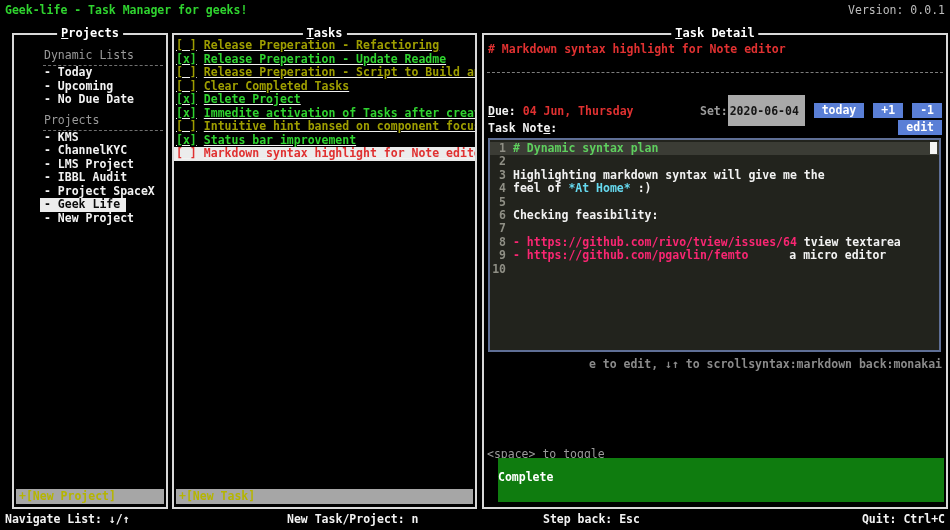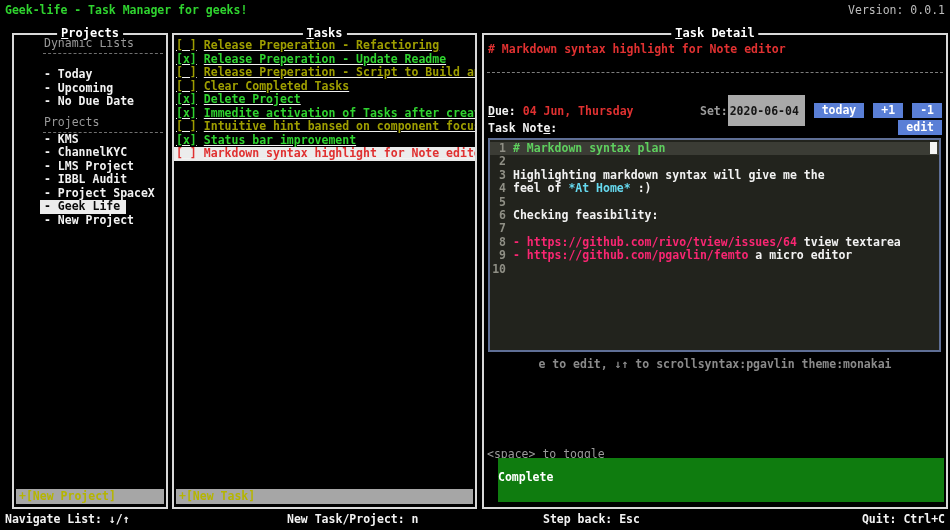--- a/index.html
+++ b/index.html
@@ -17,26 +17,26 @@
   .panel{position:absolute;top:33px;height:476px;box-sizing:border-box;
          border:2px solid #d9d9d9;background:#000;}
   #left-panel{left:12px;width:156px;padding-left:26px;}
   #middle-panel{left:172px;width:305px;text-decoration:underline;}
   #right-panel{left:482px;width:466px;}
   .panel-title{position:absolute;top:-9px;left:50%;transform:translateX(-50%);
                background:#000;padding:0 4px;font-size:12px;color:#fff;white-space:nowrap;}
   .hot{text-decoration:underline;}
   
   .section-head{color:#9a9a9a;font-weight:normal;padding-left:4px;line-height:13px;}
-  #dyn-head{margin-top:2px;}
+  #dyn-head{margin-top:14px;}
   #proj-head{margin-top:7px;}
   .divider{border-top:1px dashed #6f6f6f;margin:3px 3px 0 3px;}
   .pitem{line-height:13.5px;white-space:nowrap;padding-left:4px;cursor:default;}
   .pitem.selected{background:#ececec;color:#0b0b0b;width:fit-content;padding-right:6px;}
-  #dynamic-lists{margin-top:14px;}
+  #dynamic-lists{margin-top:0;}
   #project-list{margin-top:0;}
   .newbar{position:absolute;left:2px;right:2px;bottom:3px;height:15px;line-height:15px;
           background:var(--bargray);color:var(--baryellow);padding-left:3px;box-sizing:border-box;}
   
   #task-list{padding-top:4px;}
   .task-row{line-height:13.5px;white-space:nowrap;overflow:hidden;padding-left:2px;}
   .task-row.pending{color:var(--olive);}
   .task-row.done{color:var(--green);}
   .task-row.selected{background:#ececec;color:var(--red);}
   .cb{margin-right:7px;}
@@ -52,21 +52,21 @@
        margin-left:9px;cursor:pointer;white-space:nowrap;}
   .note-row{position:absolute;top:85px;left:4px;right:4px;display:flex;align-items:center;}
   .edit-btn{margin-left:auto;}
   #editor{position:absolute;top:103px;left:4px;right:5px;height:214px;box-sizing:border-box;
           border:2px solid #5f6f96;background:#22231d;overflow:hidden;padding-top:2px;}
   .ed-row{display:flex;line-height:13.4px;white-space:pre;}
   .ed-row.hl{background:#3b3c35;}
   .ed-num{width:16px;text-align:right;color:#8f8f85;margin-right:7px;flex:none;}
   .ed-cursor{position:absolute;top:2px;right:2px;width:7px;height:12px;background:#f4f4f4;}
   .ed-hints{position:absolute;top:322px;left:4px;right:4px;display:flex;
-            justify-content:center;color:#8a8a8a;}
+            justify-content:flex-end;color:#8a8a8a;}
   .space-hint{position:absolute;bottom:46px;left:3px;color:#9a9a9a;font-weight:normal;}
   .complete-btn{position:absolute;bottom:5px;left:14px;right:2px;height:44px;line-height:38px;
                 background:var(--cgreen);color:#fff;cursor:pointer;}
   
   .status-item{position:absolute;bottom:4px;white-space:nowrap;}
   #st-nav{left:5px;} #st-new{left:287px;} #st-back{left:543px;} #st-quit{right:5px;}
 </style>
 </head>
 <body>
 
@@ -130,35 +130,35 @@
     <span class="btn">-1</span>
   </div>
 
   <div class="note-row">
     <span><span>Task Not</span><span class="hot">e</span><span>:</span></span>
     <span class="btn edit-btn">edit</span>
   </div>
 
   <div id="editor">
     <div class="ed-cursor"></div>
-  <div class="ed-row hl"><span class="ed-num">1</span><span style="color: rgb(94, 207, 94);"># Markdown syntax plan</span></div>
+  <div class="ed-row hl"><span class="ed-num">1</span><span style="color: rgb(94, 207, 94);"># Dynamic syntax plan</span></div>
       <div class="ed-row"><span class="ed-num">2</span></div>
       <div class="ed-row"><span class="ed-num">3</span><span style="color: rgb(242, 242, 242);">Highlighting markdown syntax will give me the</span></div>
       <div class="ed-row"><span class="ed-num">4</span><span style="color: rgb(242, 242, 242);">feel of </span><span style="color: rgb(102, 217, 239);">*At Home*</span><span style="color: rgb(242, 242, 242);"> :)</span></div>
       <div class="ed-row"><span class="ed-num">5</span></div>
       <div class="ed-row"><span class="ed-num">6</span><span style="color: rgb(242, 242, 242);">Checking feasibility:</span></div>
       <div class="ed-row"><span class="ed-num">7</span></div>
       <div class="ed-row"><span class="ed-num">8</span><span style="color: rgb(249, 38, 114);">- https://github.com/rivo/tview/issues/64</span><span style="color: rgb(242, 242, 242);"> tview textarea</span></div>
-      <div class="ed-row"><span class="ed-num">9</span><span style="color: rgb(249, 38, 114);">- https://github.com/pgavlin/femto</span><span style="color: rgb(242, 242, 242);"> a micro editor</span></div>
+      <div class="ed-row"><span class="ed-num">9</span><span style="color: rgb(249, 38, 114);">- https://github.com/pgavlin/femto</span><span style="color: rgb(242, 242, 242); padding-left: 34px;"> a micro editor</span></div>
       <div class="ed-row"><span class="ed-num">10</span></div>
     </div>
 
   <div class="ed-hints">
     <span>e to edit, ↓↑ to scroll</span>
-    <span>syntax:pgavlin theme:monakai</span>
+    <span>syntax:markdown back:monakai</span>
   </div>
 
   <div class="space-hint">&lt;space&gt; to toggle</div>
   <div class="complete-btn">Complete</div>
 </div>
 
 <div class="status-item" id="st-nav">Navigate List: ↓/↑</div>
 <div class="status-item" id="st-new">New Task/Project: n</div>
 <div class="status-item" id="st-back">Step back: Esc</div>
 <div class="status-item" id="st-quit">Quit: Ctrl+C</div>

